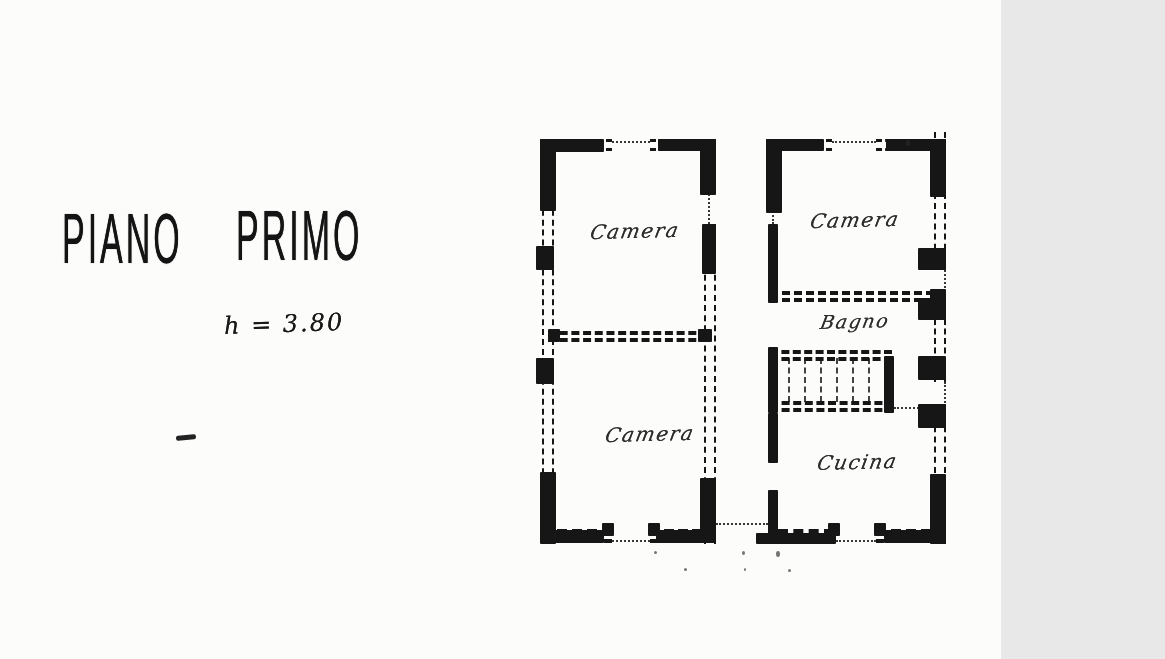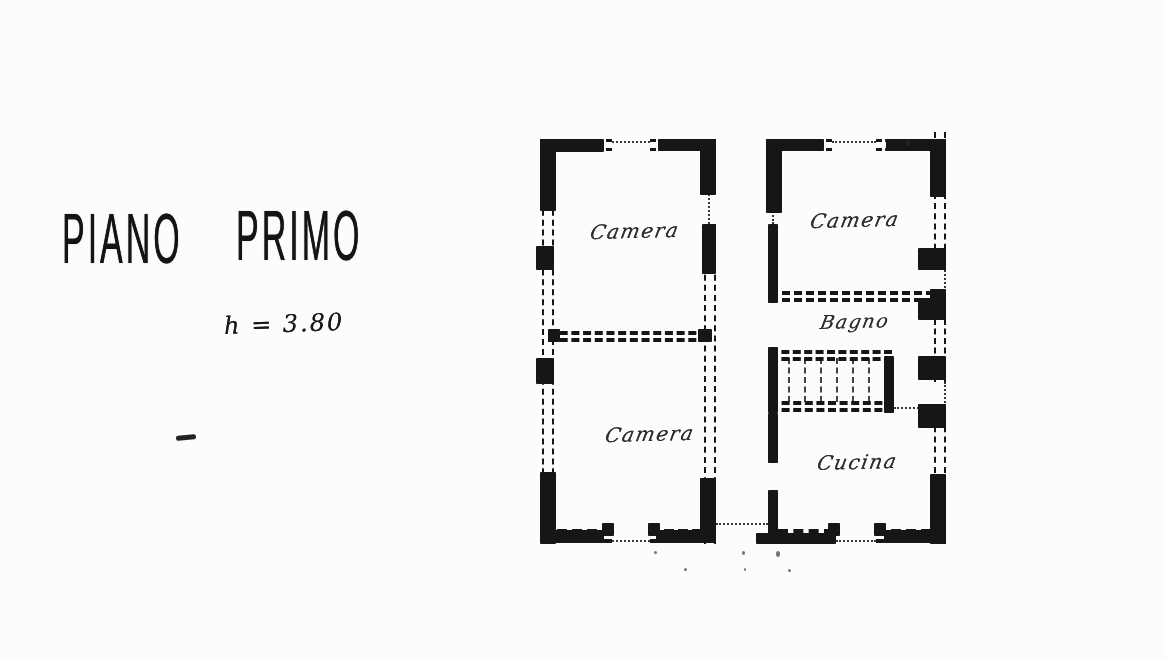--- a/index.html
+++ b/index.html
@@ -1,18 +1,18 @@
 <!DOCTYPE html>
 <html><head>
 <meta charset="utf-8">
 <style>
   :root { --ink:#161616; --paper:#fcfcfb; }
   html,body { margin:0; padding:0; }
   body { font-family:"Liberation Sans", sans-serif; background:#e8e8e8; }
-  .canvas { position:relative; width:1165px; height:659px; background:var(--paper); overflow:hidden; }
+  .canvas { position:relative; width:1001px; height:659px; background:var(--paper); overflow:hidden; }
   .abs { position:absolute; box-sizing:border-box; }
 
   
   .wh  { border-top:3px dashed var(--ink); border-bottom:3px dashed var(--ink); height:12px; }
   .whv { border-top:5px dashed var(--ink); border-bottom:4px dashed var(--ink); height:14px; }
   .whm { border-top:4px dashed var(--ink); border-bottom:4px dashed var(--ink); height:11px; }
   .wv  { border-left:2px dashed var(--ink); border-right:2px dashed var(--ink); width:12px; }
   .pier { background:var(--ink); border-radius:1px; }
   .dot-h { border-top:2px dotted var(--ink); height:0; opacity:.85; }
   .dot-v { border-left:2px dotted var(--ink); width:0; opacity:.85; }

